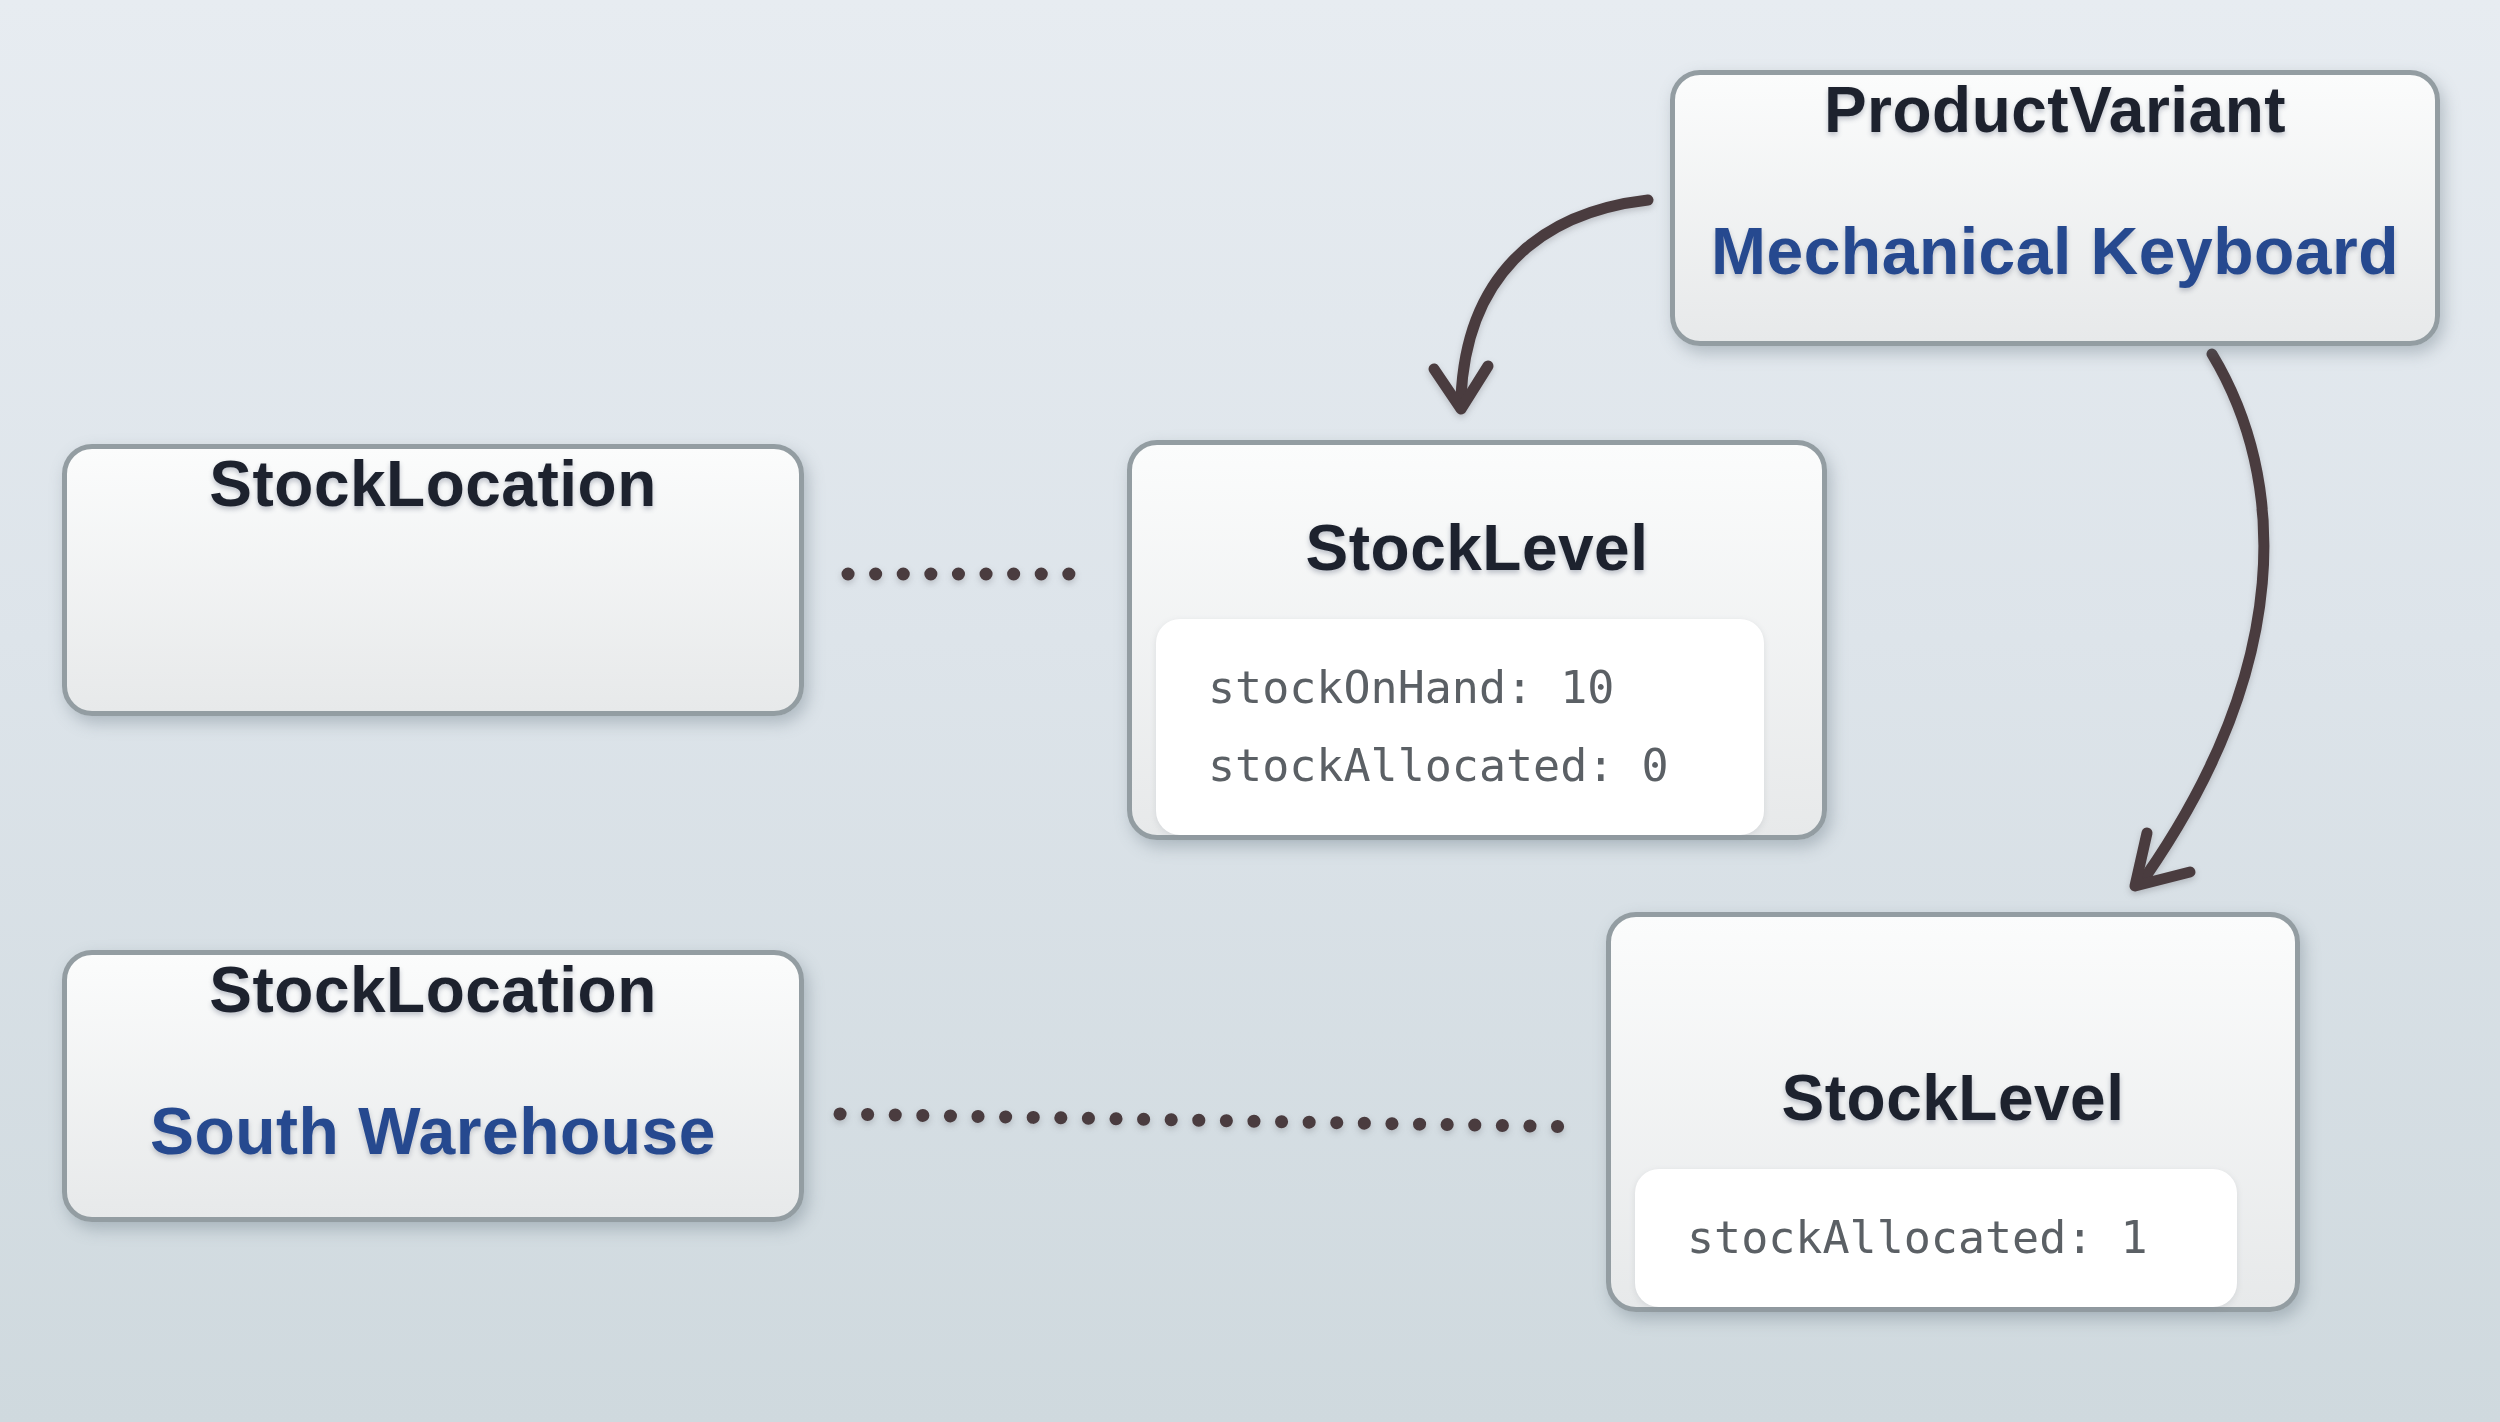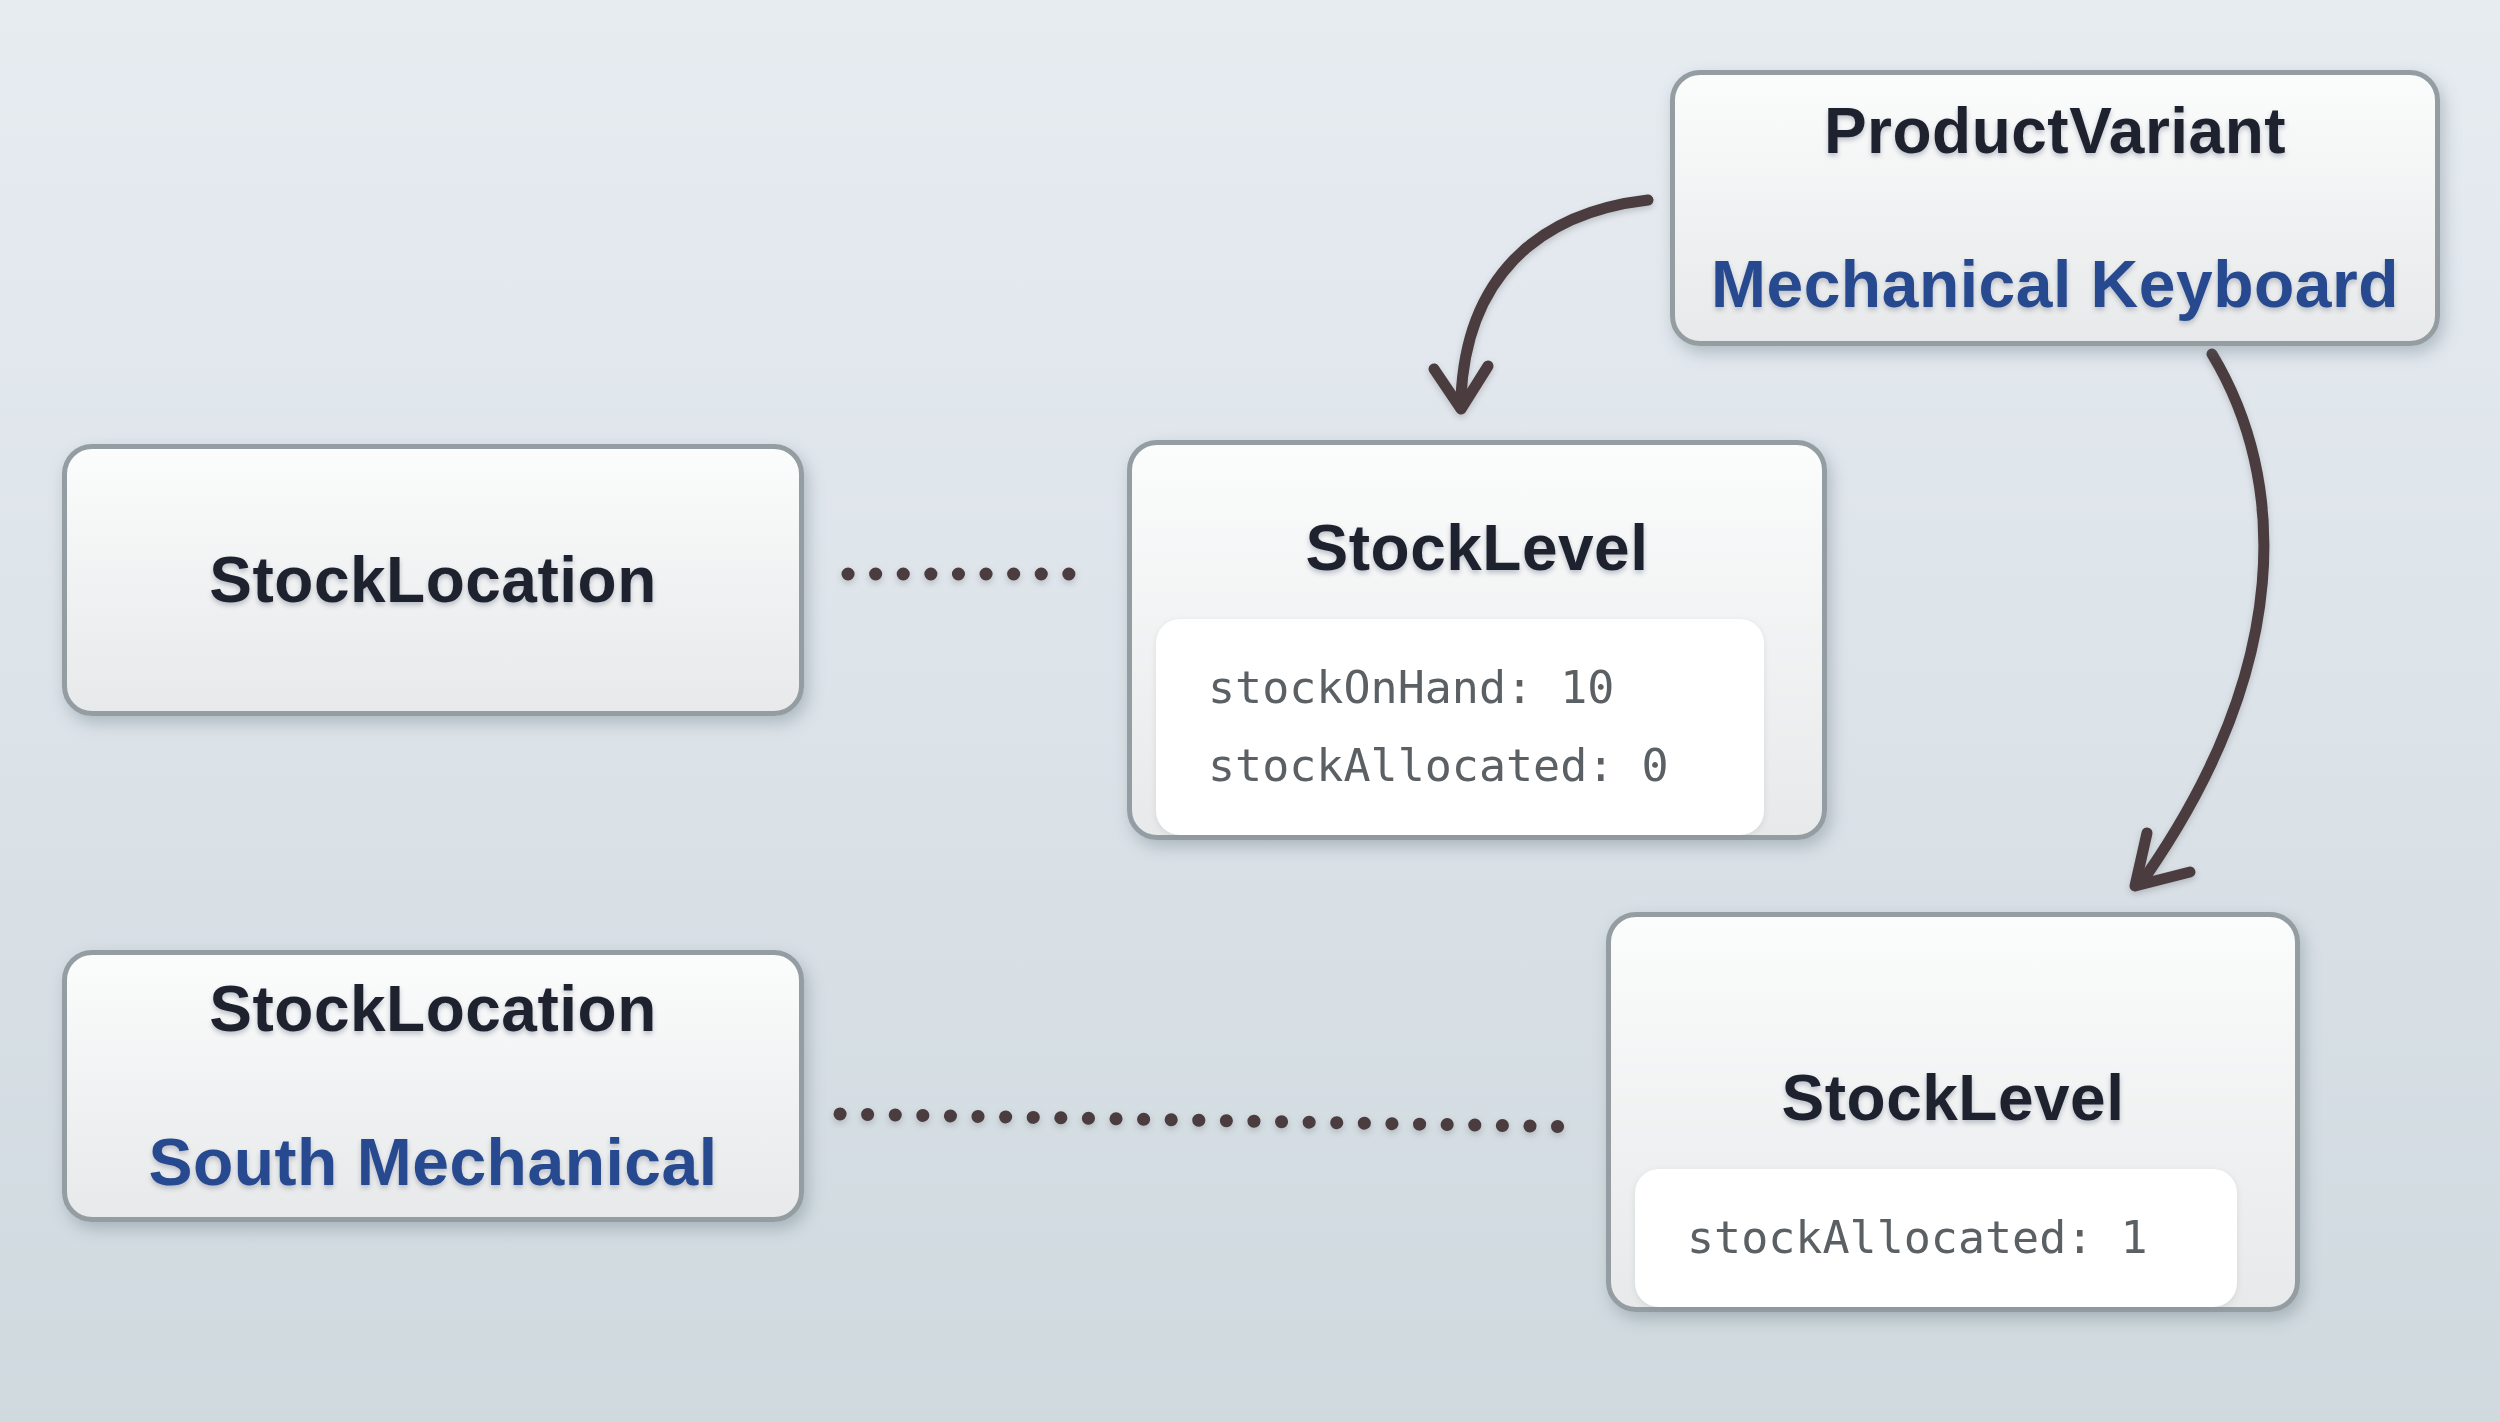--- a/index.html
+++ b/index.html
@@ -22,21 +22,21 @@
     background:linear-gradient(180deg,var(--bg-top) 0%,#dde4ea 45%,var(--bg-bottom) 100%);
   }
   .card{
     position:absolute;
     border:5px solid var(--card-border);
     border-radius:30px;
     background:linear-gradient(180deg,var(--card-top) 0%,var(--card-bottom) 100%);
     box-shadow:4px 7px 16px rgba(90,105,118,.35);
     display:flex;flex-direction:column;align-items:center;
   }
-  .card.two-line{justify-content:center;gap:36px;}
+  .card.two-line{gap:24px;}
   .entity-title{
     font-size:64px;font-weight:bold;color:var(--entity-title);
     line-height:70px;letter-spacing:.5px;
     text-shadow:0 3px 5px rgba(60,70,95,.30);
   }
   .instance-name{
     font-size:66px;font-weight:bold;color:var(--instance-name);
     line-height:74px;letter-spacing:.5px;
     text-shadow:0 3px 5px rgba(60,70,95,.28);
     margin-top:45px;
@@ -104,21 +104,21 @@
   <div class="card stock-level sl-n">
     <div class="entity-title">StockLevel</div>
     <div class="code-panel">
       <div class="code-line">stockOnHand: 10</div>
       <div class="code-line">stockAllocated: 0</div>
     </div>
   </div>
 
   <div class="card two-line loc-s">
     <div class="entity-title">StockLocation</div>
-    <div class="instance-name">South Mechanical</div>
+    <div class="instance-name">South Warehouse</div>
   </div>
 
   <div class="card stock-level sl-s">
     <div class="entity-title">StockLevel</div>
     <div class="code-panel">
       <div class="code-line">stockAllocated: 1</div>
     </div>
   </div>
 
 </div>

